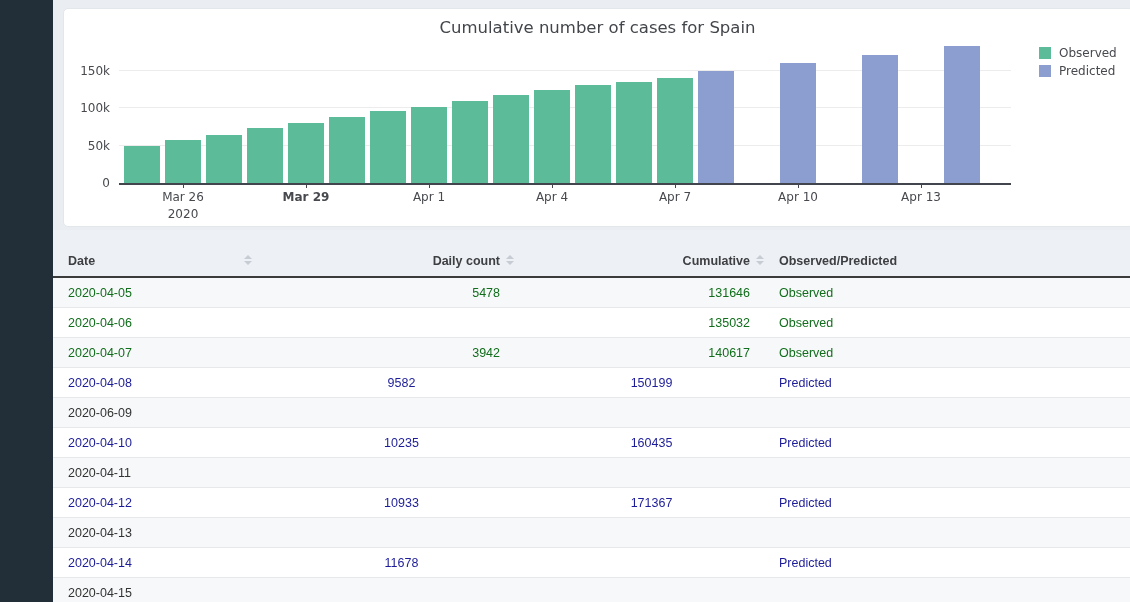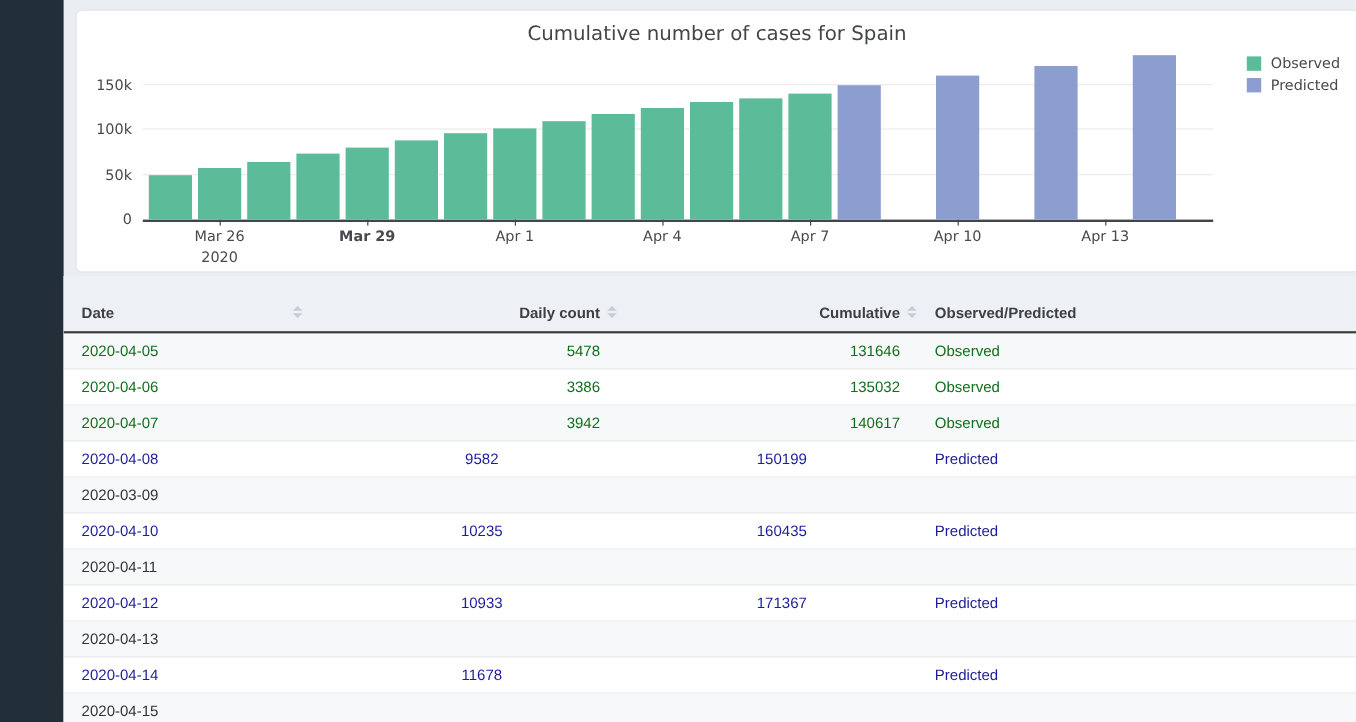--- a/index.html
+++ b/index.html
@@ -146,38 +146,37 @@
     </div>
     <div id="tbody">
         <div class="row odd obs">
     <span class="cell c-date">2020-04-05</span>
     <span class="cell c-daily">5478</span>
     <span class="cell c-cum">131646</span>
     <span class="cell c-status">Observed</span>
   </div>
         <div class="row even obs">
     <span class="cell c-date">2020-04-06</span>
-    <span class="cell c-daily">3386</span>
     <span class="cell c-cum">135032</span>
     <span class="cell c-status">Observed</span>
   </div>
         <div class="row odd obs">
     <span class="cell c-date">2020-04-07</span>
     <span class="cell c-daily">3942</span>
     <span class="cell c-cum">140617</span>
     <span class="cell c-status">Observed</span>
   </div>
         <div class="row even pred">
     <span class="cell c-date">2020-04-08</span>
     <span class="cell c-daily">9582</span>
     <span class="cell c-cum">150199</span>
     <span class="cell c-status">Predicted</span>
   </div>
         <div class="row odd none">
-    <span class="cell c-date">2020-03-09</span>
+    <span class="cell c-date">2020-06-09</span>
     <span class="cell c-daily"></span>
     <span class="cell c-cum"></span>
     <span class="cell c-status"></span>
   </div>
         <div class="row even pred">
     <span class="cell c-date">2020-04-10</span>
     <span class="cell c-daily">10235</span>
     <span class="cell c-cum">160435</span>
     <span class="cell c-status">Predicted</span>
   </div>

